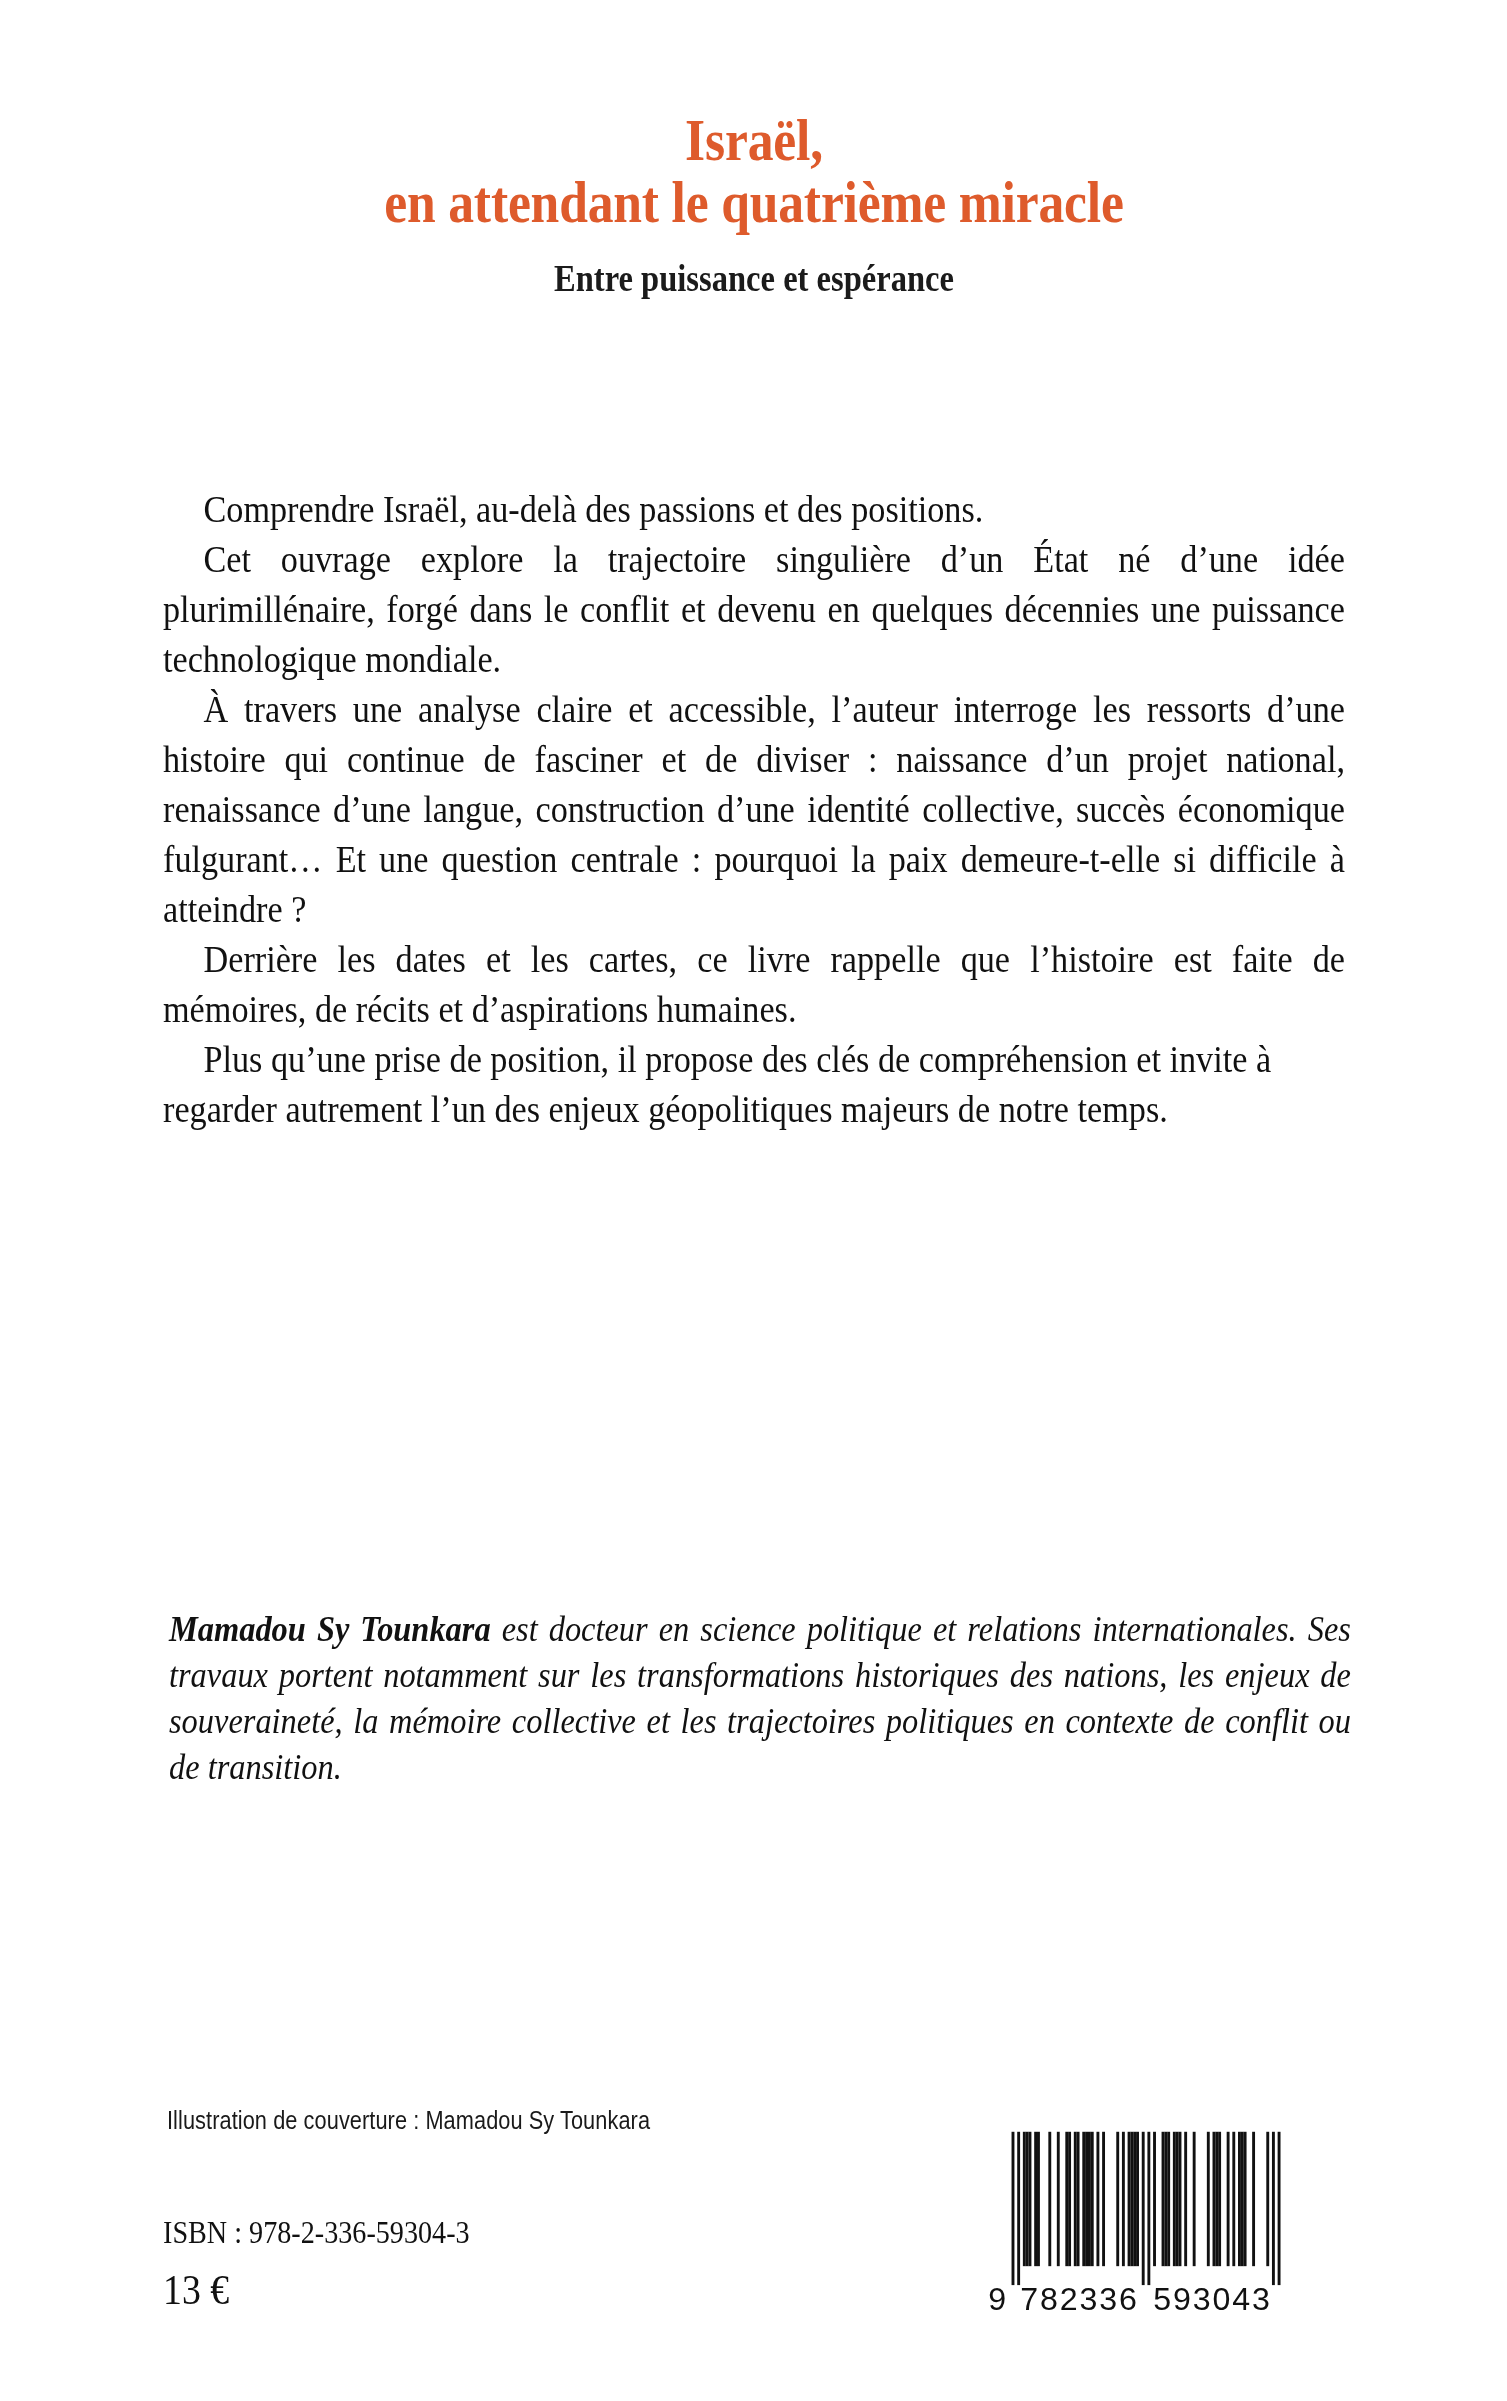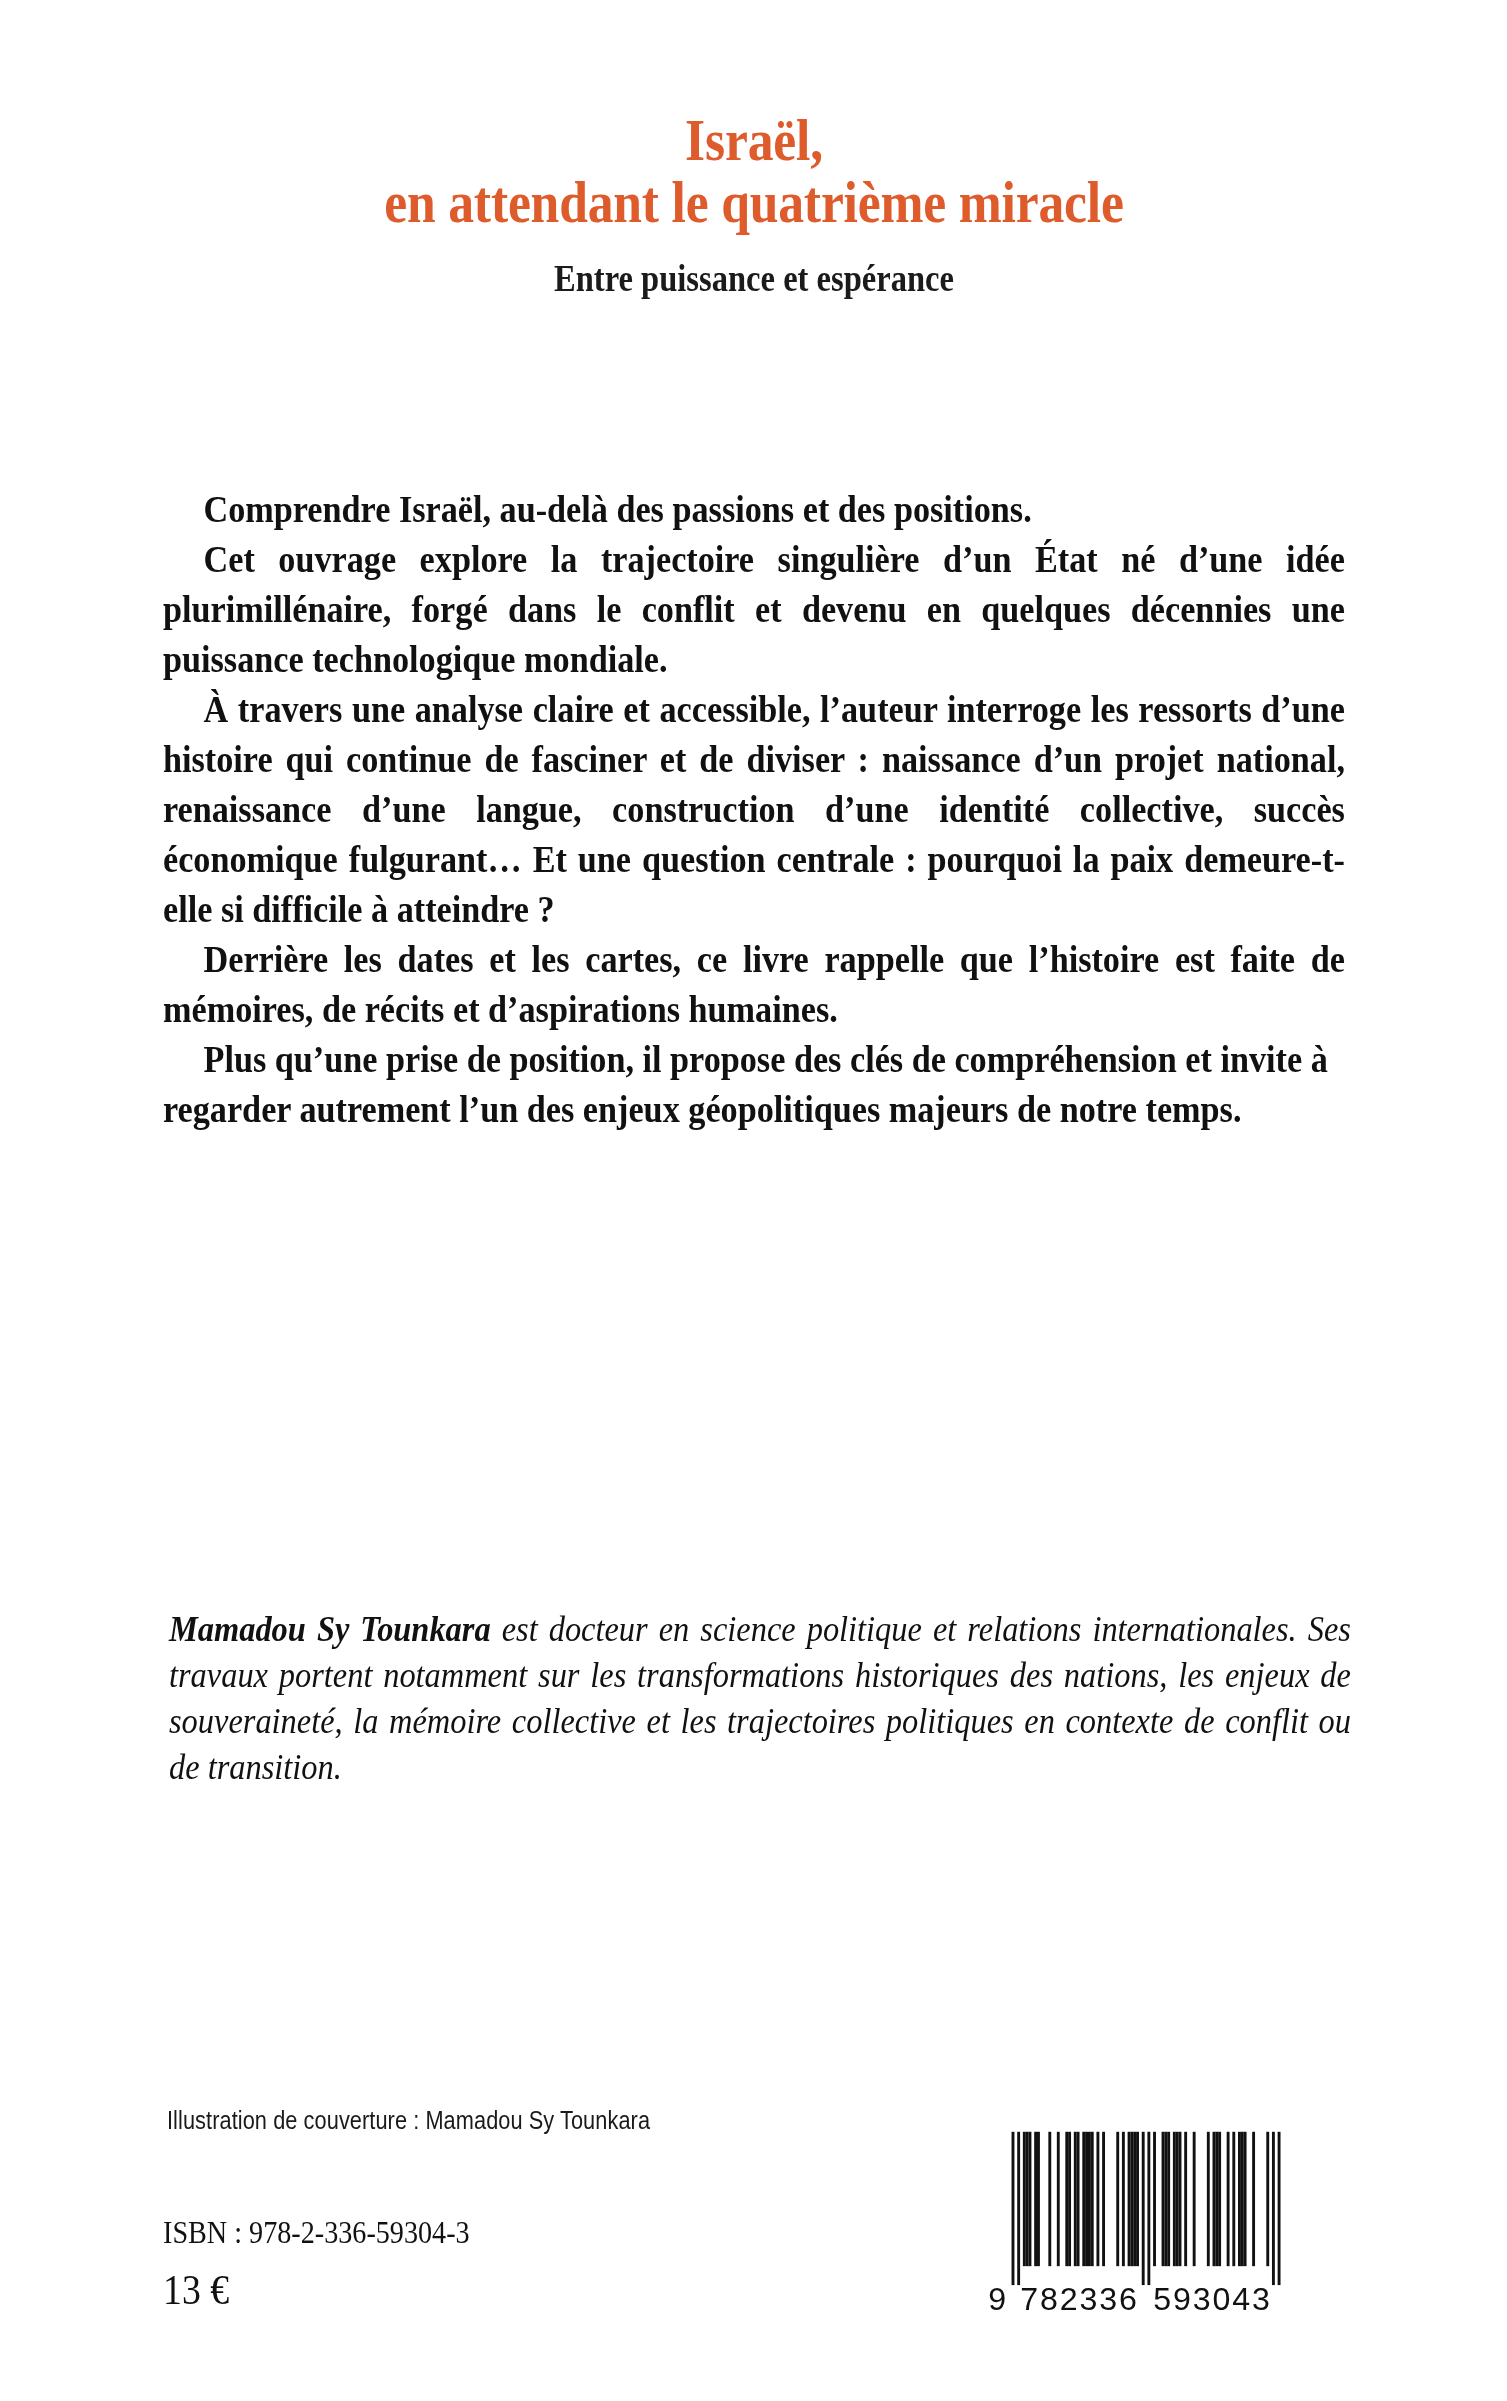--- a/index.html
+++ b/index.html
@@ -62,21 +62,20 @@
     transform-origin: center top;
     white-space: nowrap;
   }
 
   
   .blurb {
     position: absolute;
     left: 163px;
     top: 468px;
     width: 1181px;
-    font-weight: bold;
   }
 
   .blurb p {
     margin: 0;
     color: #111111;
     font-family: "Liberation Serif", "DejaVu Serif", serif;
     font-size: 38px;
     line-height: 50px;
     text-align: justify;
     text-indent: 45px;

